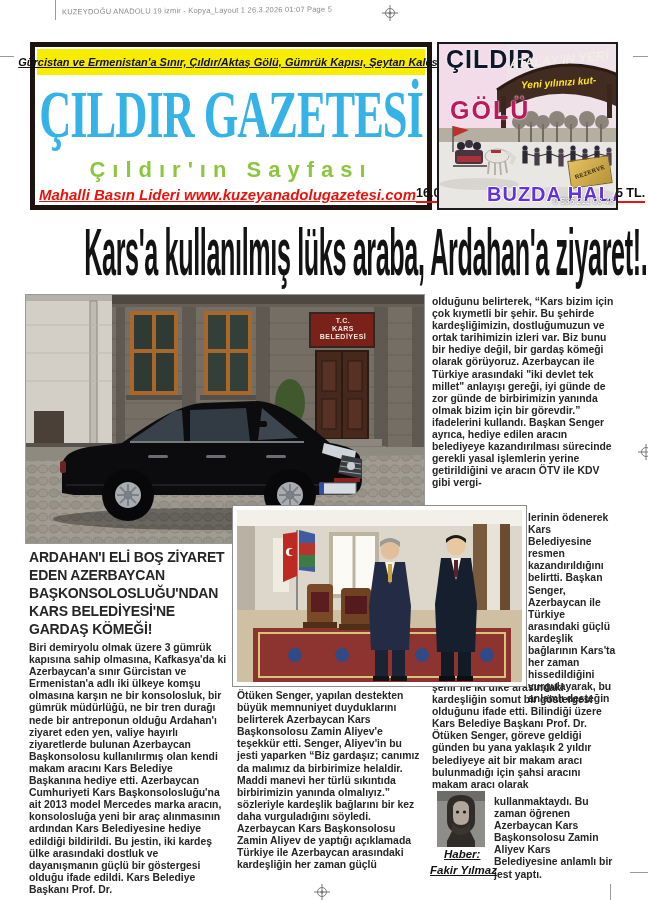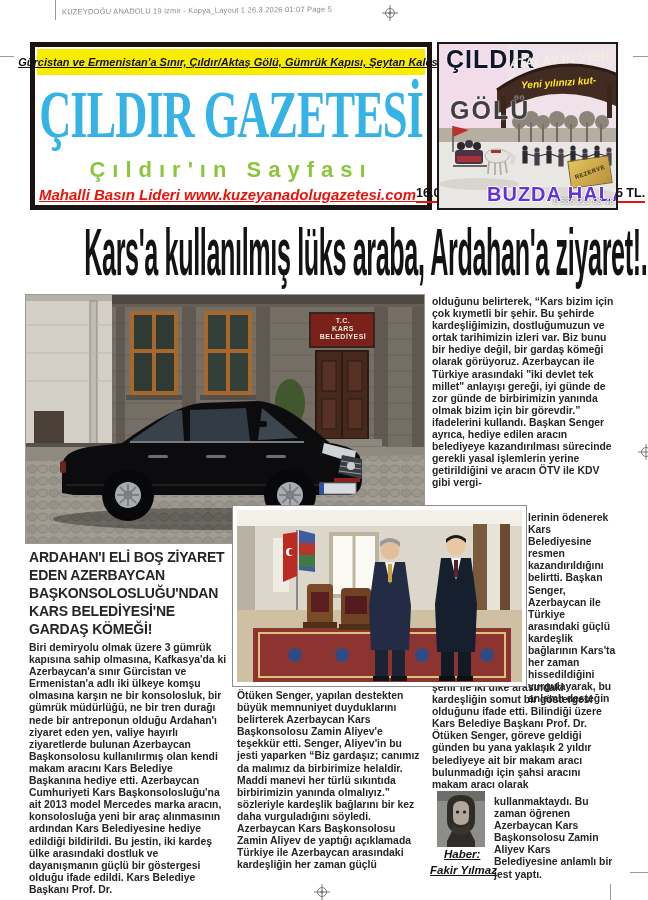--- a/index.html
+++ b/index.html
@@ -24,21 +24,21 @@
   .mast-sub{position:absolute;left:0;right:0;top:110px;text-align:center;color:#8cc63e;
             font-weight:bold;font-size:22px;letter-spacing:7px;white-space:nowrap;}
   .mast-bottom{position:absolute;left:4px;right:3px;bottom:2px;display:flex;align-items:flex-end;justify-content:space-between;}
   .tagline{color:#e8140c;font-style:italic;font-weight:bold;font-size:15px;text-decoration:underline;white-space:nowrap;}
   .issue{color:#101010;font-weight:bold;font-size:12.5px;white-space:nowrap;border-bottom:2px solid #e8140c;padding-bottom:1px;}
 
   
   .adbox{left:437px;top:42px;width:181px;height:168px;border:2px solid #1a1a1a;box-sizing:border-box;background:#ddd;overflow:hidden;}
   .ad-cildir{position:absolute;left:7px;top:1px;font-weight:bold;font-size:25px;color:#0f172a;
              letter-spacing:1px;text-shadow:0 0 2px #fff,0 0 1px #fff;}
-  .ad-golu{position:absolute;left:11px;top:52px;font-weight:bold;font-size:25px;color:#404040;
+  .ad-golu{position:absolute;left:11px;top:52px;font-weight:bold;font-size:25px;color:#be185d;
            letter-spacing:2px;text-shadow:0 0 2px #fff,0 0 1px #fff;}
   .ad-sign{position:absolute;left:62px;top:8px;width:116px;text-align:center;color:#f2ede4;
            font-weight:bold;font-style:italic;font-size:13px;transform:rotate(-5deg);white-space:nowrap;}
   .ad-sub{position:absolute;left:82px;top:33px;color:#ffe71f;font-weight:bold;font-style:italic;font-size:10px;
           transform:rotate(-4deg);white-space:nowrap;}
   .ad-buzda{position:absolute;left:18px;bottom:2px;font-weight:bold;font-size:20px;color:#6331dd;letter-spacing:1px;
             text-shadow:1px 0 0 #fff,-1px 0 0 #fff,0 1px 0 #fff,0 -1px 0 #fff;white-space:nowrap;padding-left:30px;}
   .ad-phone{position:absolute;right:2px;bottom:2px;color:#fff;font-weight:normal;font-style:italic;font-size:8.5px;
             text-shadow:0 0 2px #333;white-space:nowrap;}
   .placard{position:absolute;right:5px;bottom:22px;width:40px;height:26px;background:linear-gradient(135deg,#e3c35e,#b8923a);

